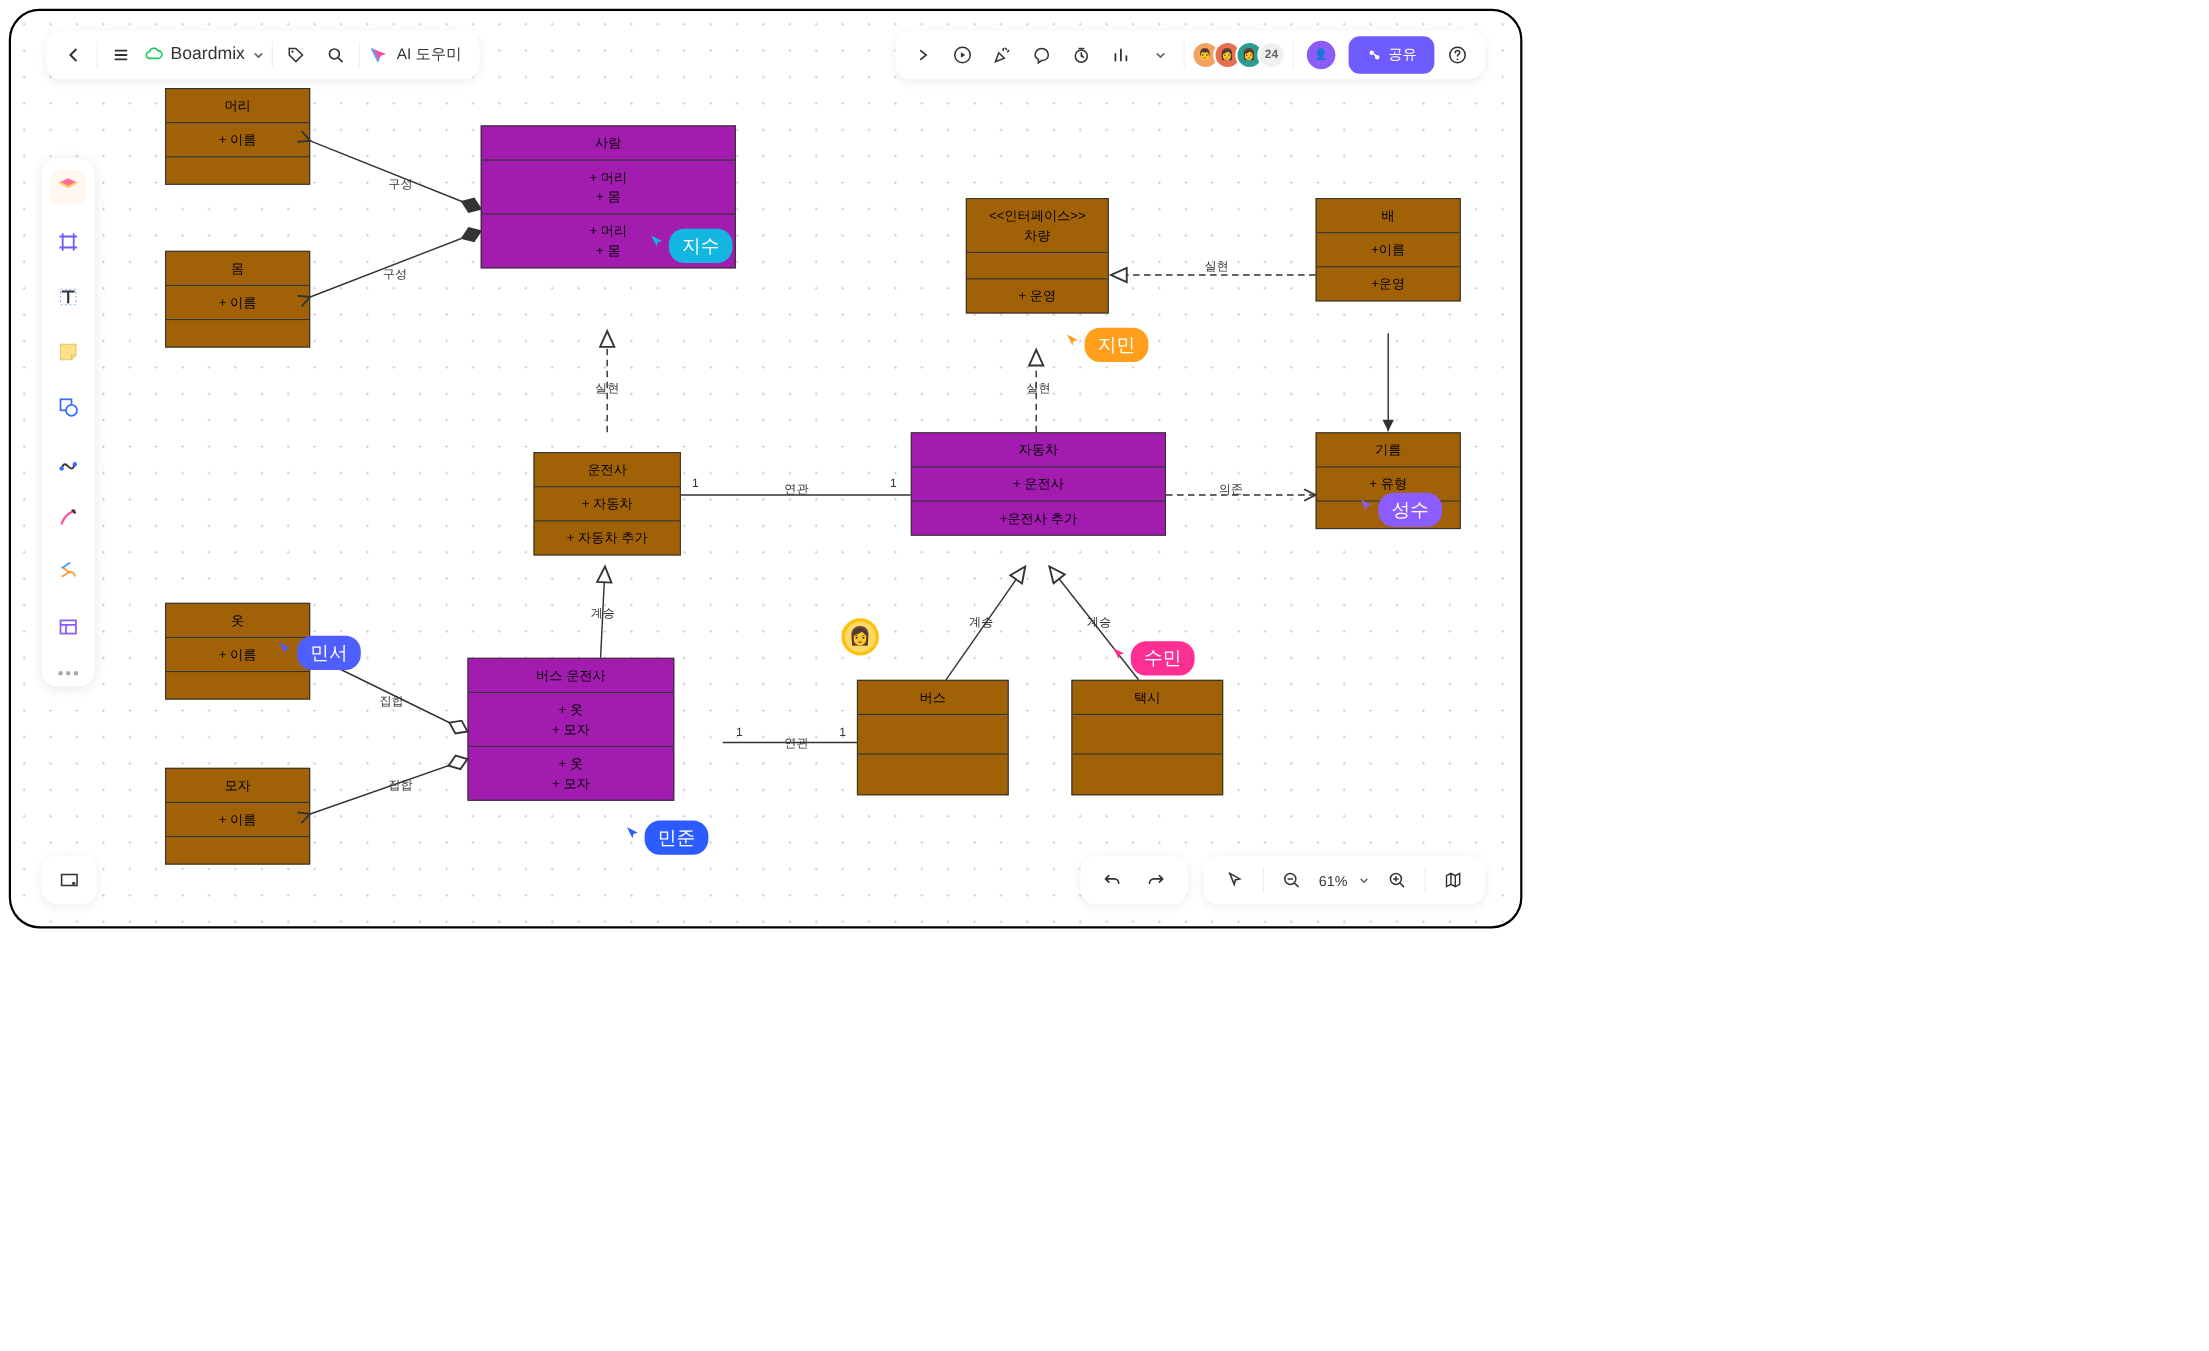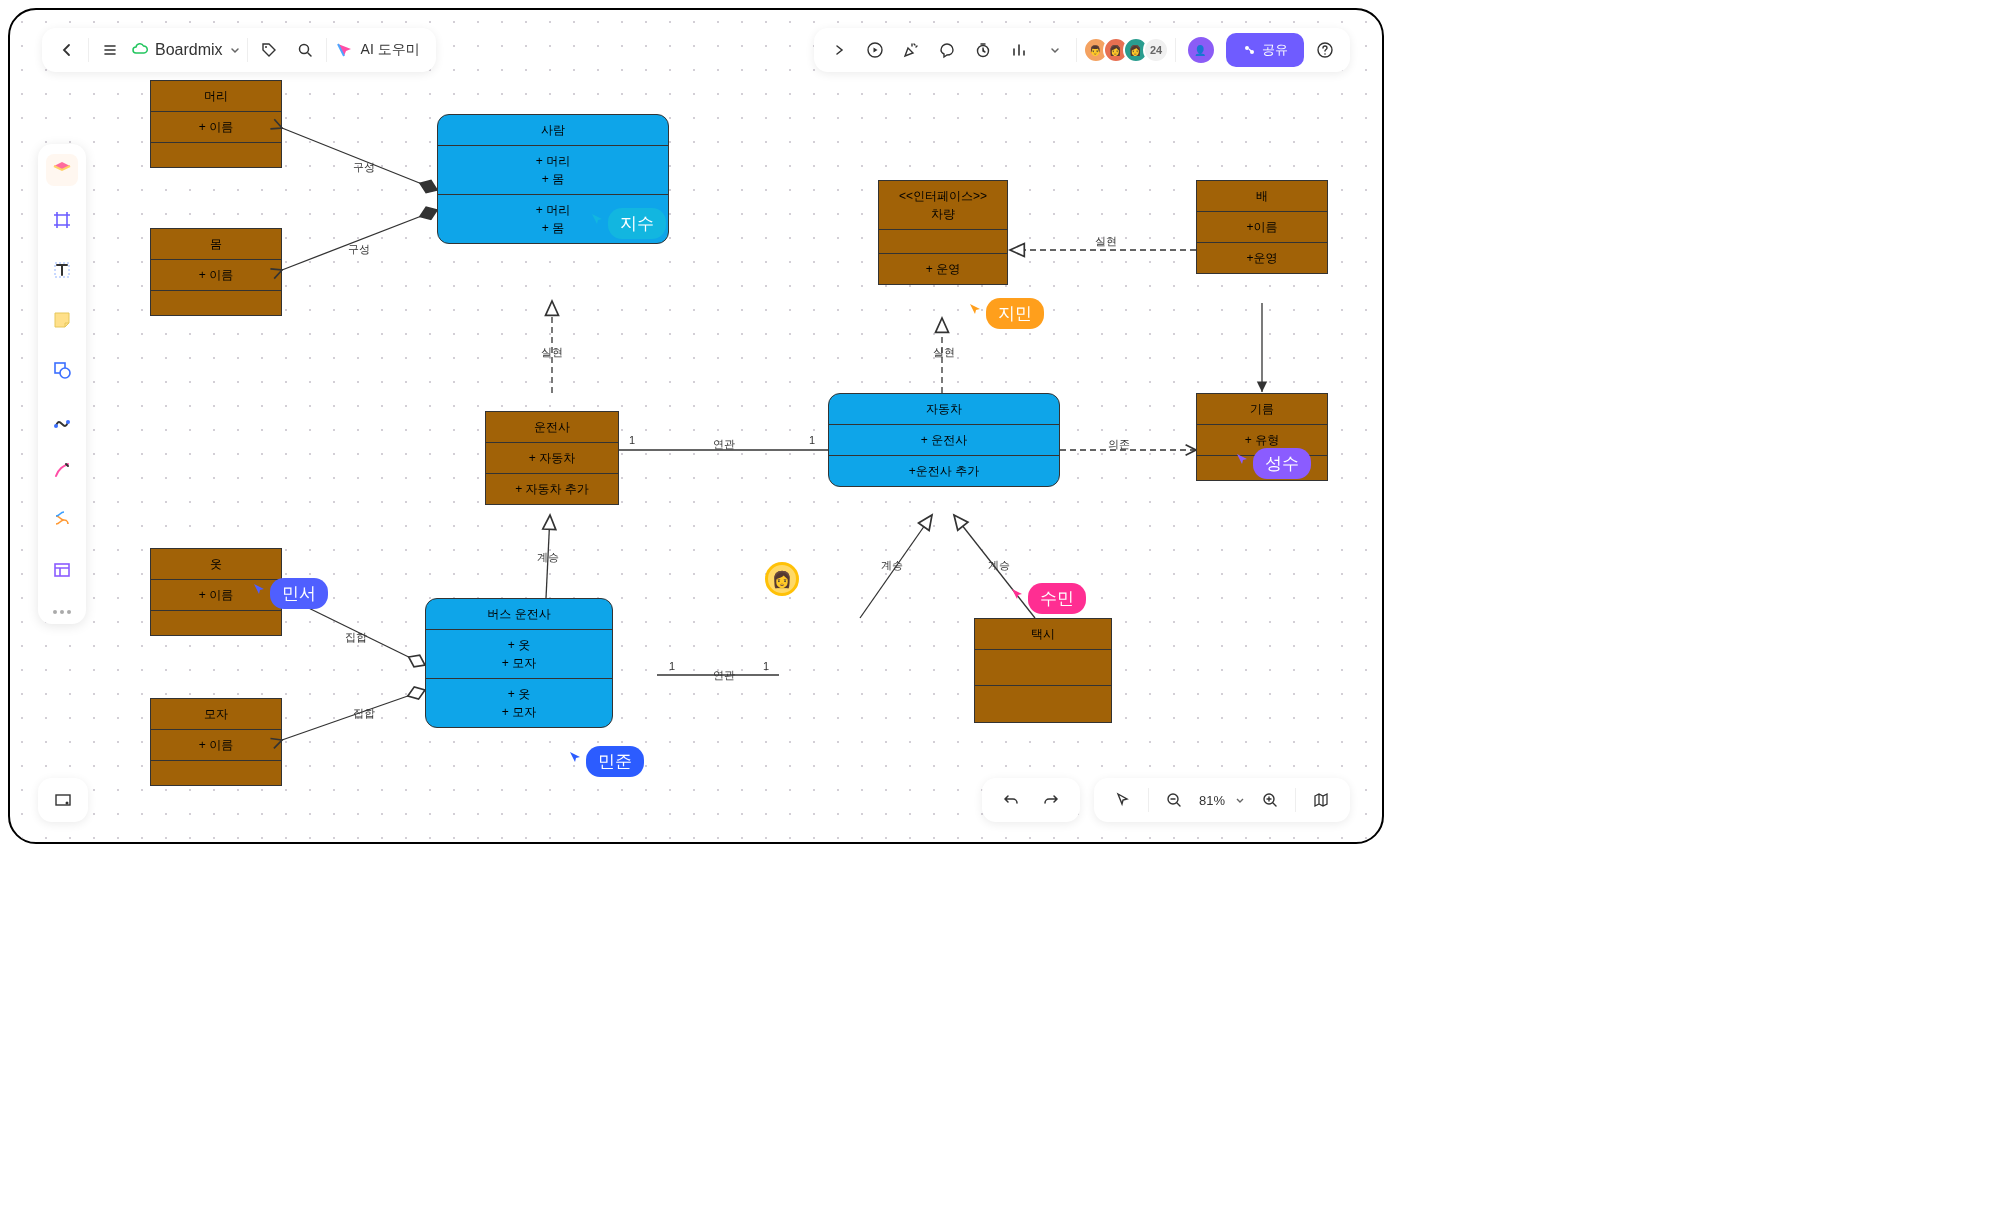--- a/index.html
+++ b/index.html
@@ -23,21 +23,21 @@
 .tool-dots{display:flex;gap:3px;margin-top:6px;}
 .tool-dots span{width:4px;height:4px;border-radius:50%;background:#aaa;}
 .bottom-bar{position:absolute;bottom:20px;right:32px;display:flex;gap:14px;z-index:20;}
 .bottom-bar .tb-group{padding:0 14px;gap:10px;}
 .zoom-lbl{font-size:13px;color:#333;}
 .bottom-left{position:absolute;bottom:20px;left:28px;z-index:20;}
 .uml{position:absolute;border:1.5px solid #333;min-width:120px;font-size:12px;text-align:center;overflow:hidden;}
 .uml .sec{border-bottom:1.5px solid #333;padding:6px 8px;min-height:24px;line-height:1.5;}
 .uml .sec:last-child{border-bottom:none;}
 .pink{background:#a16207;}
-.blue{background:#0ea5e9;border-radius:12px;}
+.blue{background:#a21caf;}
 .edge{position:absolute;pointer-events:none;}
 .elabel{position:absolute;font-size:11px;color:#333;background:transparent;padding:0 3px;}
 .cursor-tag{position:absolute;display:flex;align-items:center;gap:4px;z-index:15;}
 .cursor-tag .ptr{width:16px;height:16px;}
 .cursor-tag .tag{color:#fff;font-size:17px;padding:4px 12px;border-radius:14px;margin-top:8px;margin-left:-2px;}
 .av-floating{position:absolute;width:34px;height:34px;border-radius:50%;border:3px solid #ffc107;background:#ffd966;z-index:15;display:flex;align-items:center;justify-content:center;font-size:16px;}
 svg{overflow:visible;}
 </style>
 </head>
 <body>
@@ -280,20 +280,25 @@
 <div class="uml blue" style="left:415px;top:588px;width:188px">
  <div class="sec">버스 운전사</div>
  <div class="sec">
         <div>+ 옷</div>
         <div>+ 모자</div>
       </div>
  <div class="sec">
         <div>+ 옷</div>
         <div>+ 모자</div>
       </div>
+</div>
+<div class="uml pink" style="left:769px;top:608px;width:138px">
+ <div class="sec">버스</div>
+      <div class="sec" style="min-height:36px"></div>
+      <div class="sec" style="min-height:36px"></div>
 </div>
 <div class="uml pink" style="left:964px;top:608px;width:138px">
  <div class="sec">택시</div>
       <div class="sec" style="min-height:36px"></div>
       <div class="sec" style="min-height:36px"></div>
 </div>
 
 <svg class="edge" style="left:0;top:0;width:1392px;height:852px">
 <defs>
  <marker id="arrow" markerWidth="10" markerHeight="10" refX="9" refY="5" orient="auto">
@@ -427,21 +432,21 @@
             <path d="M3 2l9 5-4 1-1 4-4-10z" stroke="#333" stroke-width="1.4" fill="none"></path>
           </svg>
         </div>
   <div class="divider"></div>
   <div class="tb-btn">
           <svg width="16" height="16" viewBox="0 0 16 16">
             <circle cx="7" cy="7" r="5" stroke="#333" stroke-width="1.4" fill="none"></circle>
             <path d="M5 7h4M11 11l3 3" stroke="#333" stroke-width="1.4" stroke-linecap="round"></path>
           </svg>
         </div>
-  <span class="zoom-lbl">81%</span>
+  <span class="zoom-lbl">61%</span>
   <svg width="10" height="10" viewBox="0 0 10 10">
           <path d="M2 4l3 3 3-3" stroke="#666" stroke-width="1.4" fill="none"></path>
         </svg>
   <div class="tb-btn">
           <svg width="16" height="16" viewBox="0 0 16 16">
             <circle cx="7" cy="7" r="5" stroke="#333" stroke-width="1.4" fill="none"></circle>
             <path d="M5 7h4M7 5v4M11 11l3 3" stroke="#333" stroke-width="1.4" stroke-linecap="round"></path>
           </svg>
         </div>
   <div class="divider"></div>

